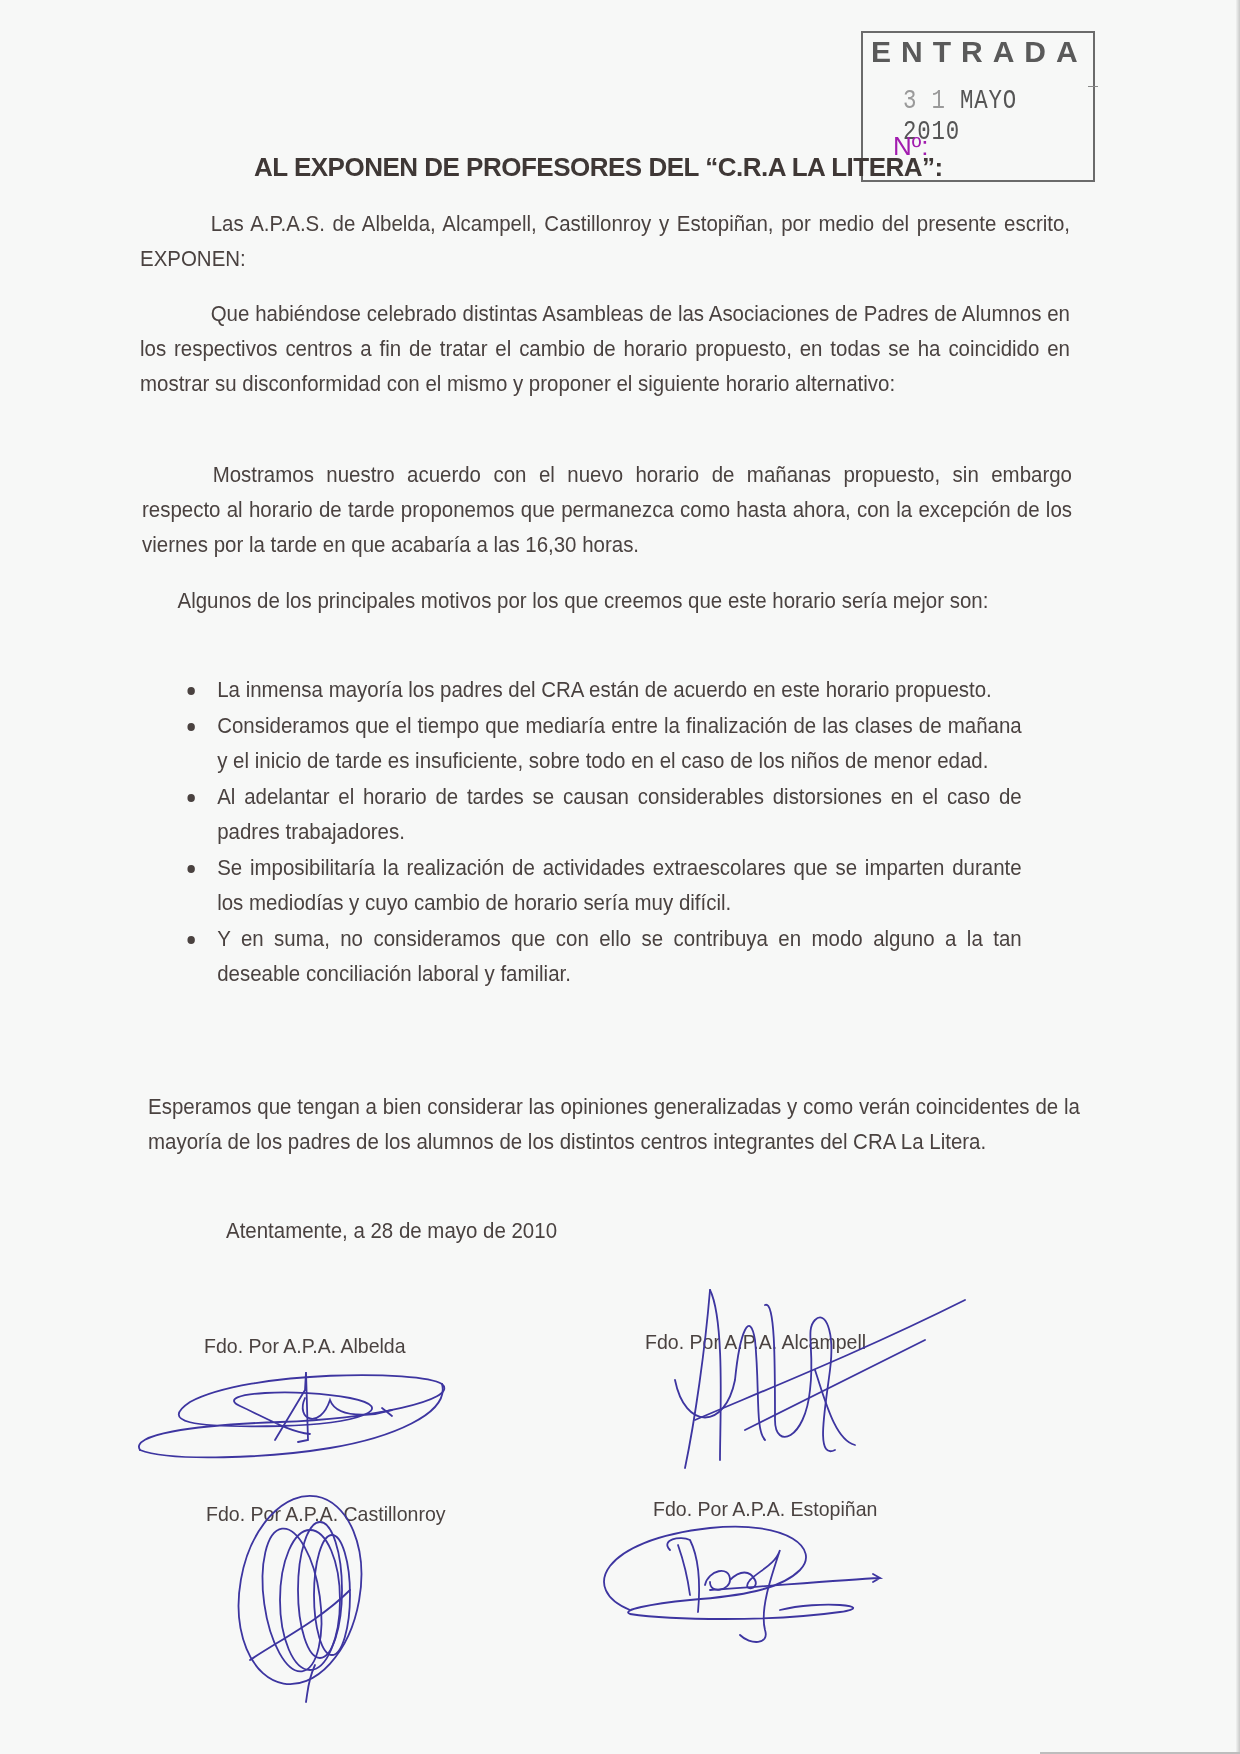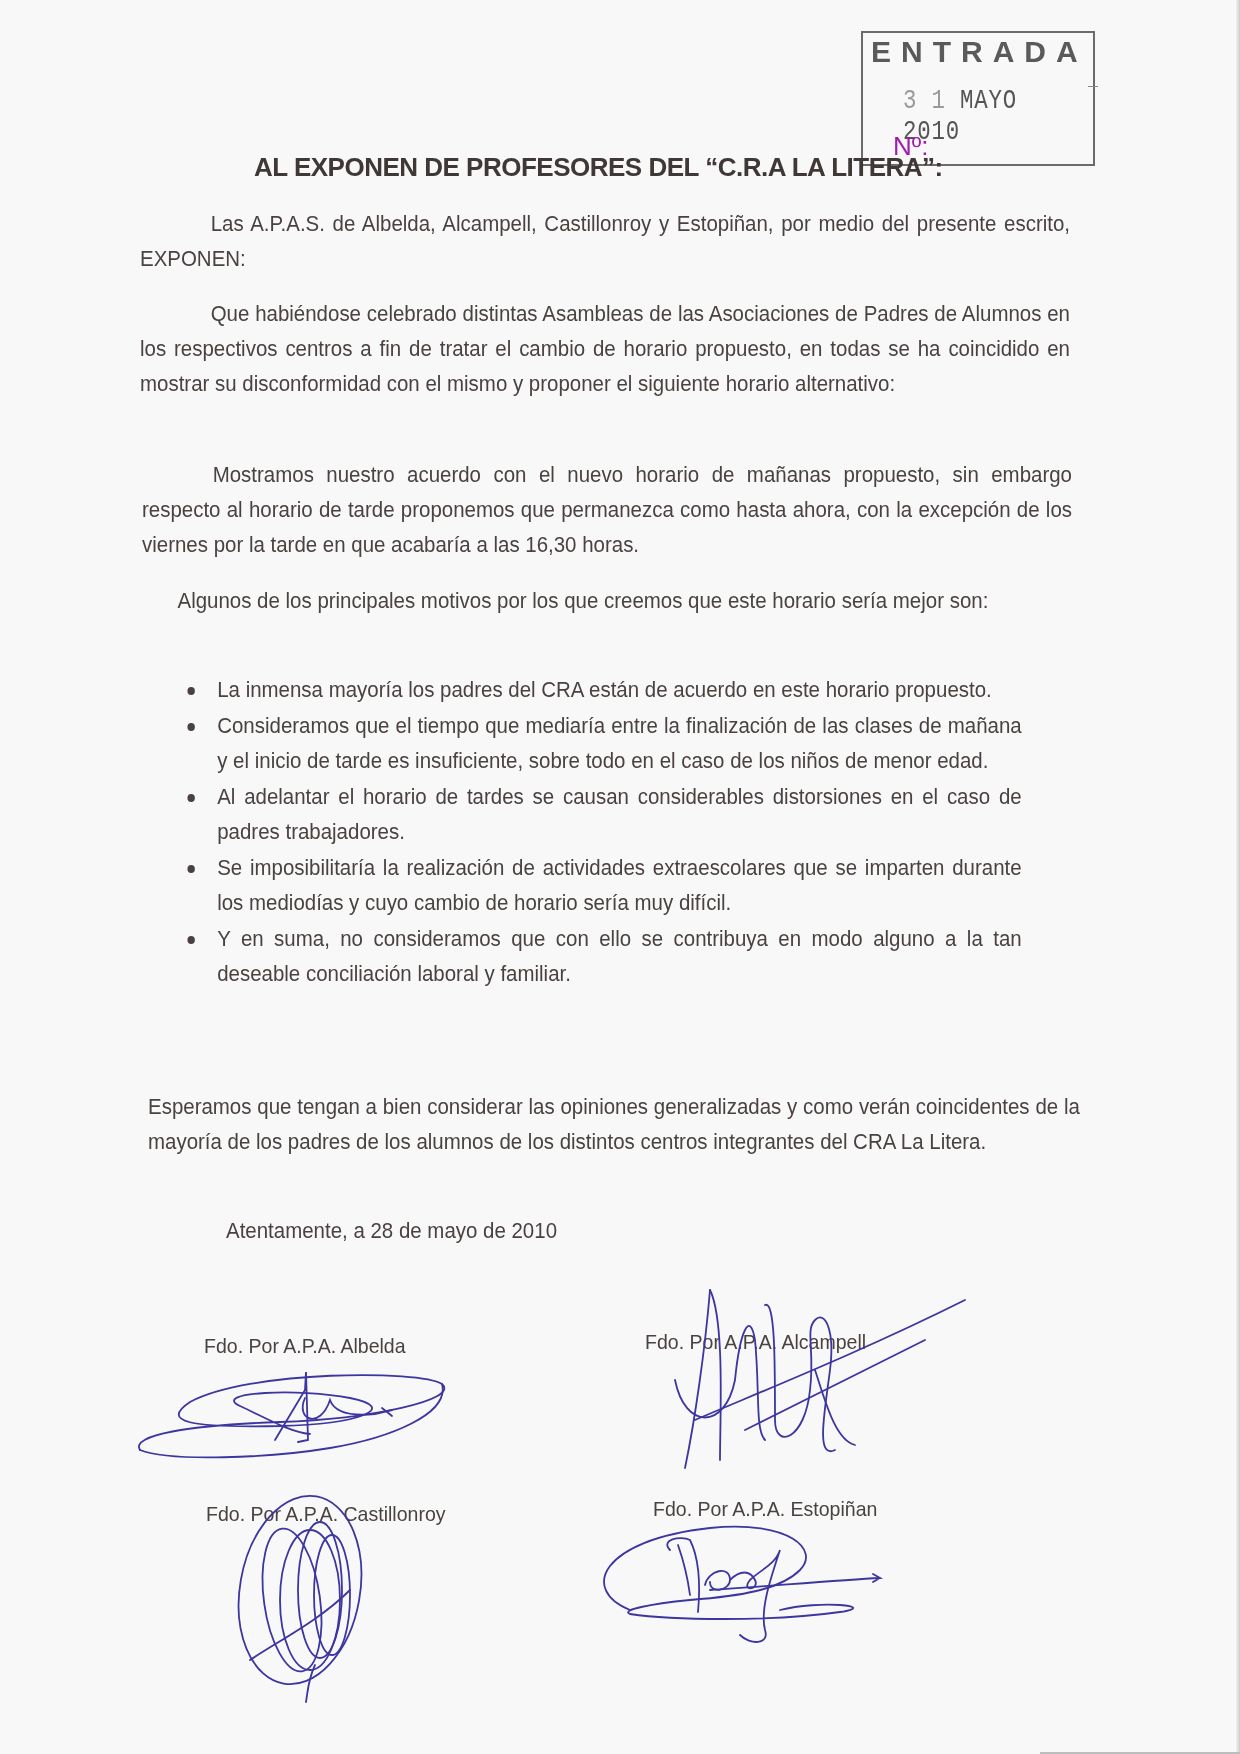--- a/index.html
+++ b/index.html
@@ -13,21 +13,21 @@
   }
   .page-edge {
     position: absolute; top: 0; right: 0; width: 4px; height: 1754px;
     background: linear-gradient(to right, #f1f2f1, #c9cac9);
   }
   .page-bottom {
     position: absolute; bottom: 0; right: 0; width: 200px; height: 2px; background: #bdbdbd;
   }
   
   .stamp {
-    position: absolute; left: 861px; top: 31px; width: 234px; height: 135px;
+    position: absolute; left: 861px; top: 31px; width: 234px; height: 151px;
     border: 2px solid #6b6b6b;
     box-sizing: border-box;
   }
   .stamp-title {
     position: absolute; left: 8px; top: 2px; width: 218px;
     font-family: "Liberation Sans", sans-serif; font-weight: bold;
     font-size: 30px; letter-spacing: 10px; color: #5a5a5a;
   }
   .stamp-date {
     position: absolute; left: 40px; top: 52px;

